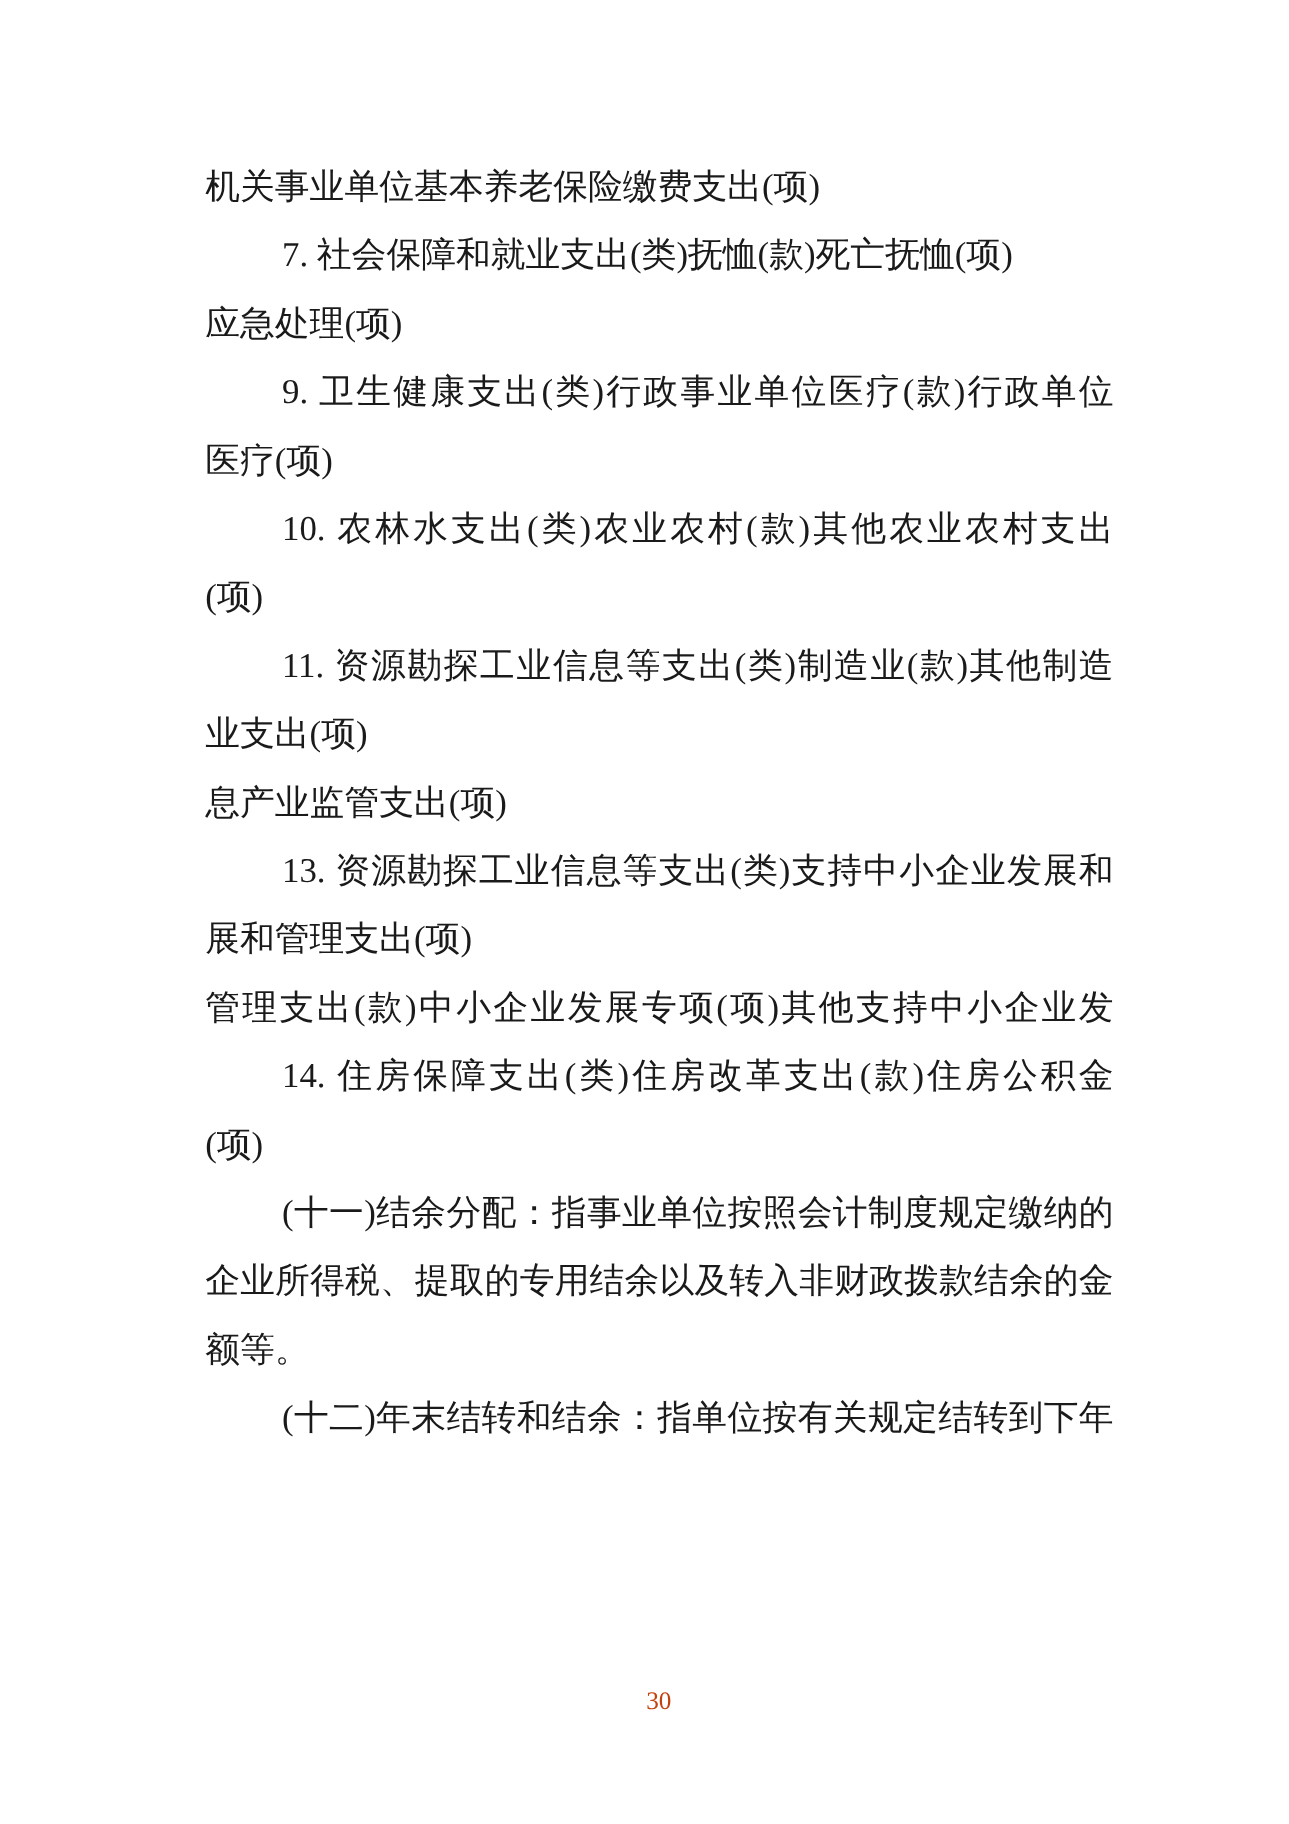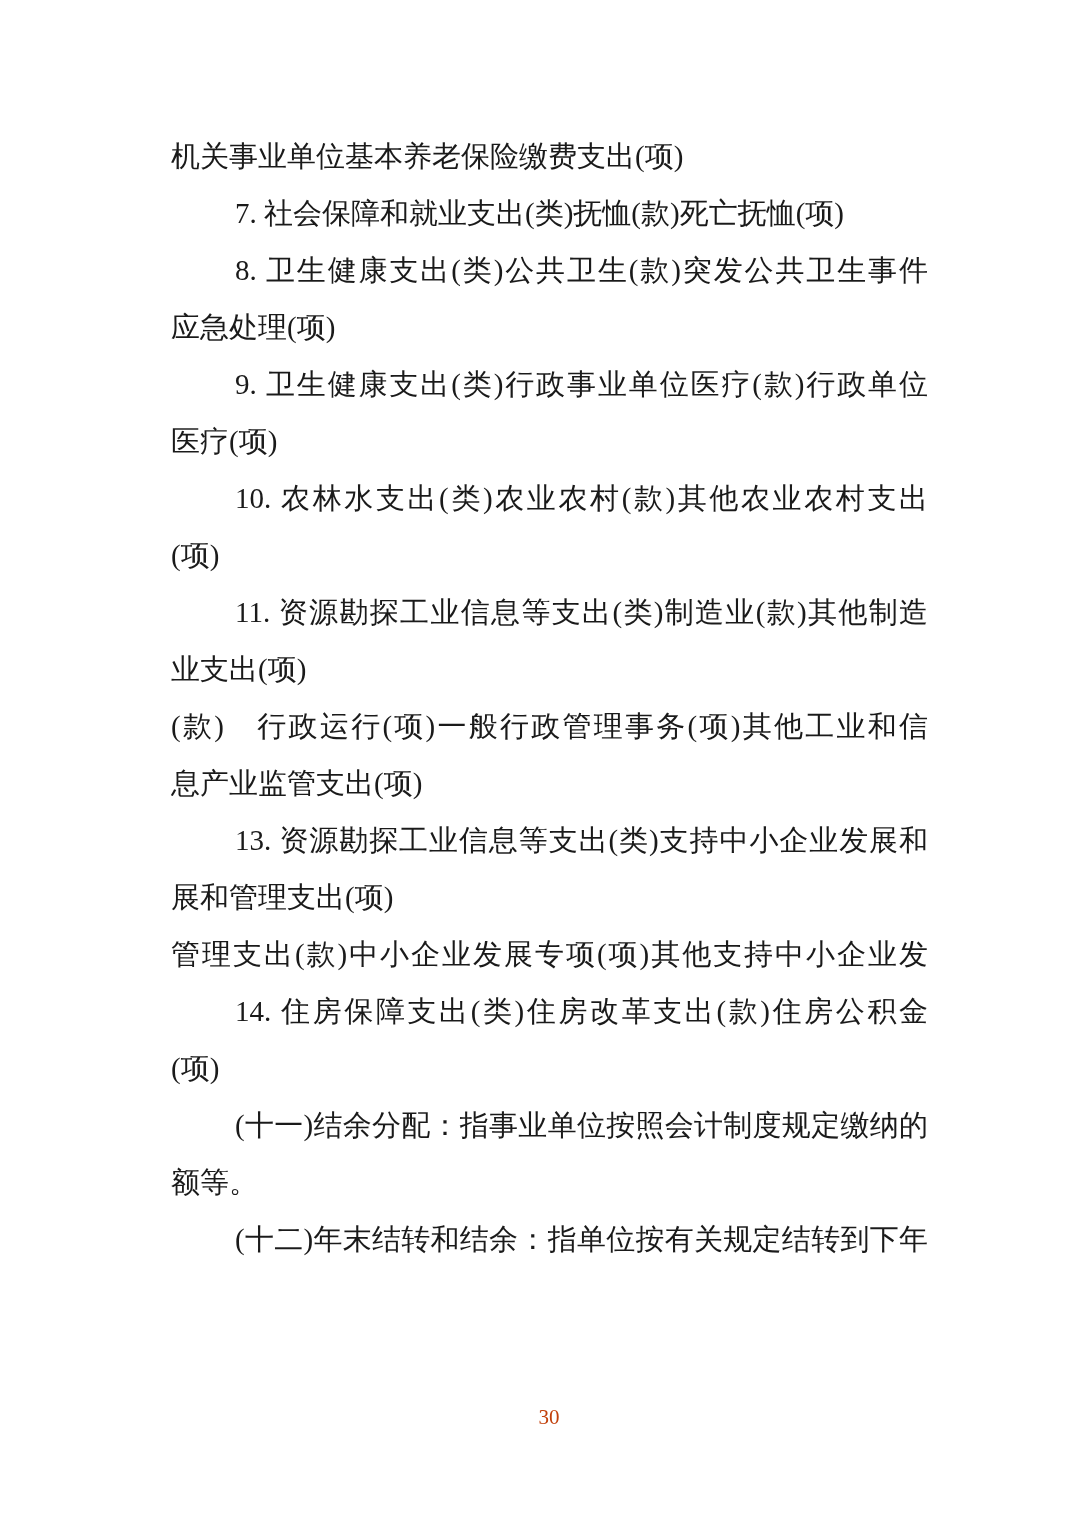--- a/index.html
+++ b/index.html
@@ -51,33 +51,32 @@
     color: #c2410c;
   }
 </style>
 </head>
 <body>
 
 <div class="page">
   <div class="doc-body">
       <div class="line">机关事业单位基本养老保险缴费支出(项)</div>
       <div class="line indent">7. 社会保障和就业支出(类)抚恤(款)死亡抚恤(项)</div>
-      <div class="line indent fill">8. 卫生健康支出(类)公共卫生(款)突发公共卫生事件</div>
       <div class="line">应急处理(项)</div>
       <div class="line indent fill">9. 卫生健康支出(类)行政事业单位医疗(款)行政单位</div>
       <div class="line">医疗(项)</div>
       <div class="line indent fill">10. 农林水支出(类)农业农村(款)其他农业农村支出</div>
       <div class="line">(项)</div>
       <div class="line indent fill">11. 资源勘探工业信息等支出(类)制造业(款)其他制造</div>
       <div class="line">业支出(项)</div>
-      <div class="line fill">(款)　行政运行(项)一般行政管理事务(项)其他工业和信</div>
       <div class="line">息产业监管支出(项)</div>
       <div class="line indent fill">13. 资源勘探工业信息等支出(类)支持中小企业发展和</div>
       <div class="line">展和管理支出(项)</div>
       <div class="line fill">管理支出(款)中小企业发展专项(项)其他支持中小企业发</div>
       <div class="line indent fill">14. 住房保障支出(类)住房改革支出(款)住房公积金</div>
       <div class="line">(项)</div>
       <div class="line indent fill">(十一)结余分配：指事业单位按照会计制度规定缴纳的</div>
+      <div class="line fill">企业所得税、提取的专用结余以及转入非财政拨款结余的金</div>
       <div class="line">额等。</div>
       <div class="line indent fill">(十二)年末结转和结余：指单位按有关规定结转到下年</div>
     </div>
   <div class="page-number">30</div>
 </div>
 
 </body></html>

